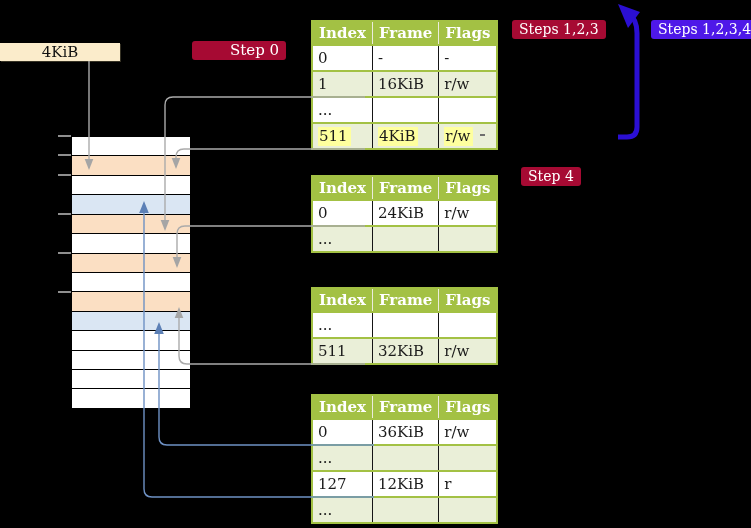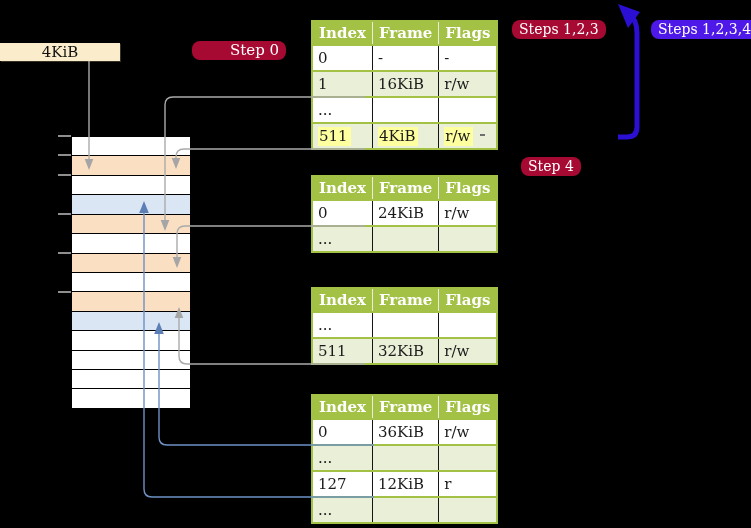--- a/index.html
+++ b/index.html
@@ -9,28 +9,28 @@
   }
   
   .flabel{
     position:absolute;left:0;top:43px;width:120px;height:18px;line-height:18px;
     background:#FBECCB;text-align:center;font-size:15px;color:#111;
     box-shadow:1px 1px 0 rgba(120,110,80,.45);
   }
   
   .badge{
     position:absolute;color:#fff;font-size:14px;line-height:17px;
-    padding:1px 7px;border-radius:8px;white-space:nowrap;
+    padding:1px 7px;border-radius:3px;white-space:nowrap;
   }
   .badge.red{background:#A60A33;}
   .badge.violet{background:#4E18E8;}
   #badge-step0{left:192px;top:41px;font-size:15px;padding-left:38px;}
   #badge-steps123{left:512px;top:20px;}
   #badge-steps1234{left:651px;top:20px;}
-  #badge-step4{left:521px;top:157px;}
+  #badge-step4{left:521px;top:167px;}
   
   #memcol{
     position:absolute;left:71px;top:136px;width:120px;height:273px;
     border:1px solid #000;box-sizing:border-box;background:#fff;
     display:flex;flex-direction:column;
   }
   .mem-row{flex:1;border-bottom:1px solid #000;}
   .mem-row:last-child{border-bottom:none;}
   .mem-row.white{background:#FFFFFF;}
   .mem-row.orange{background:#FBDFC3;}

